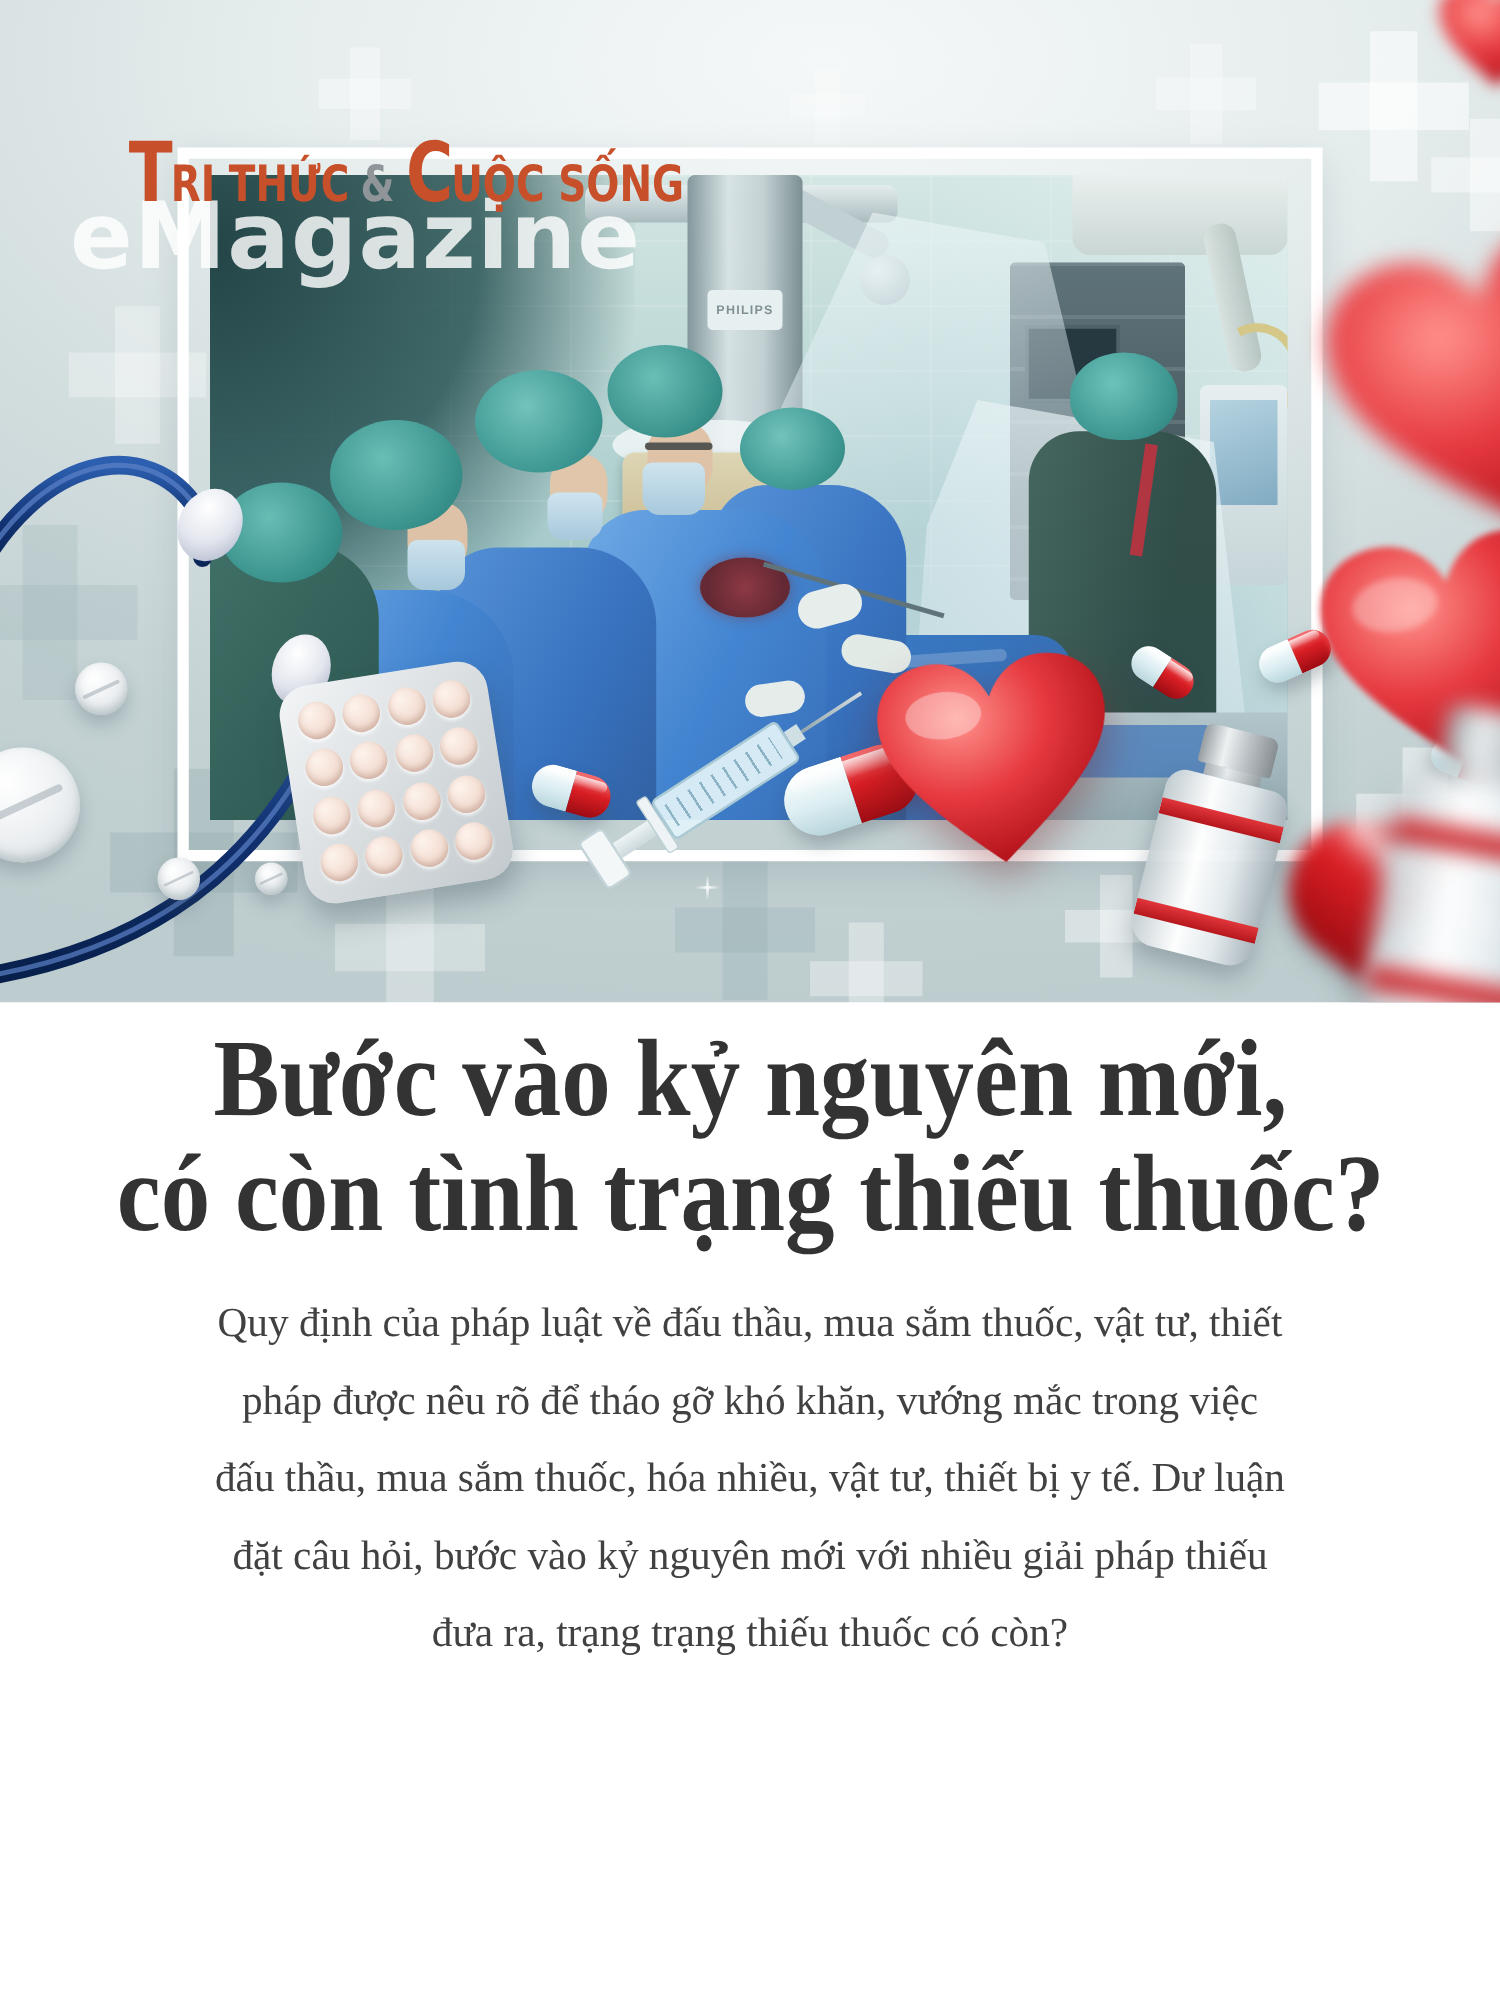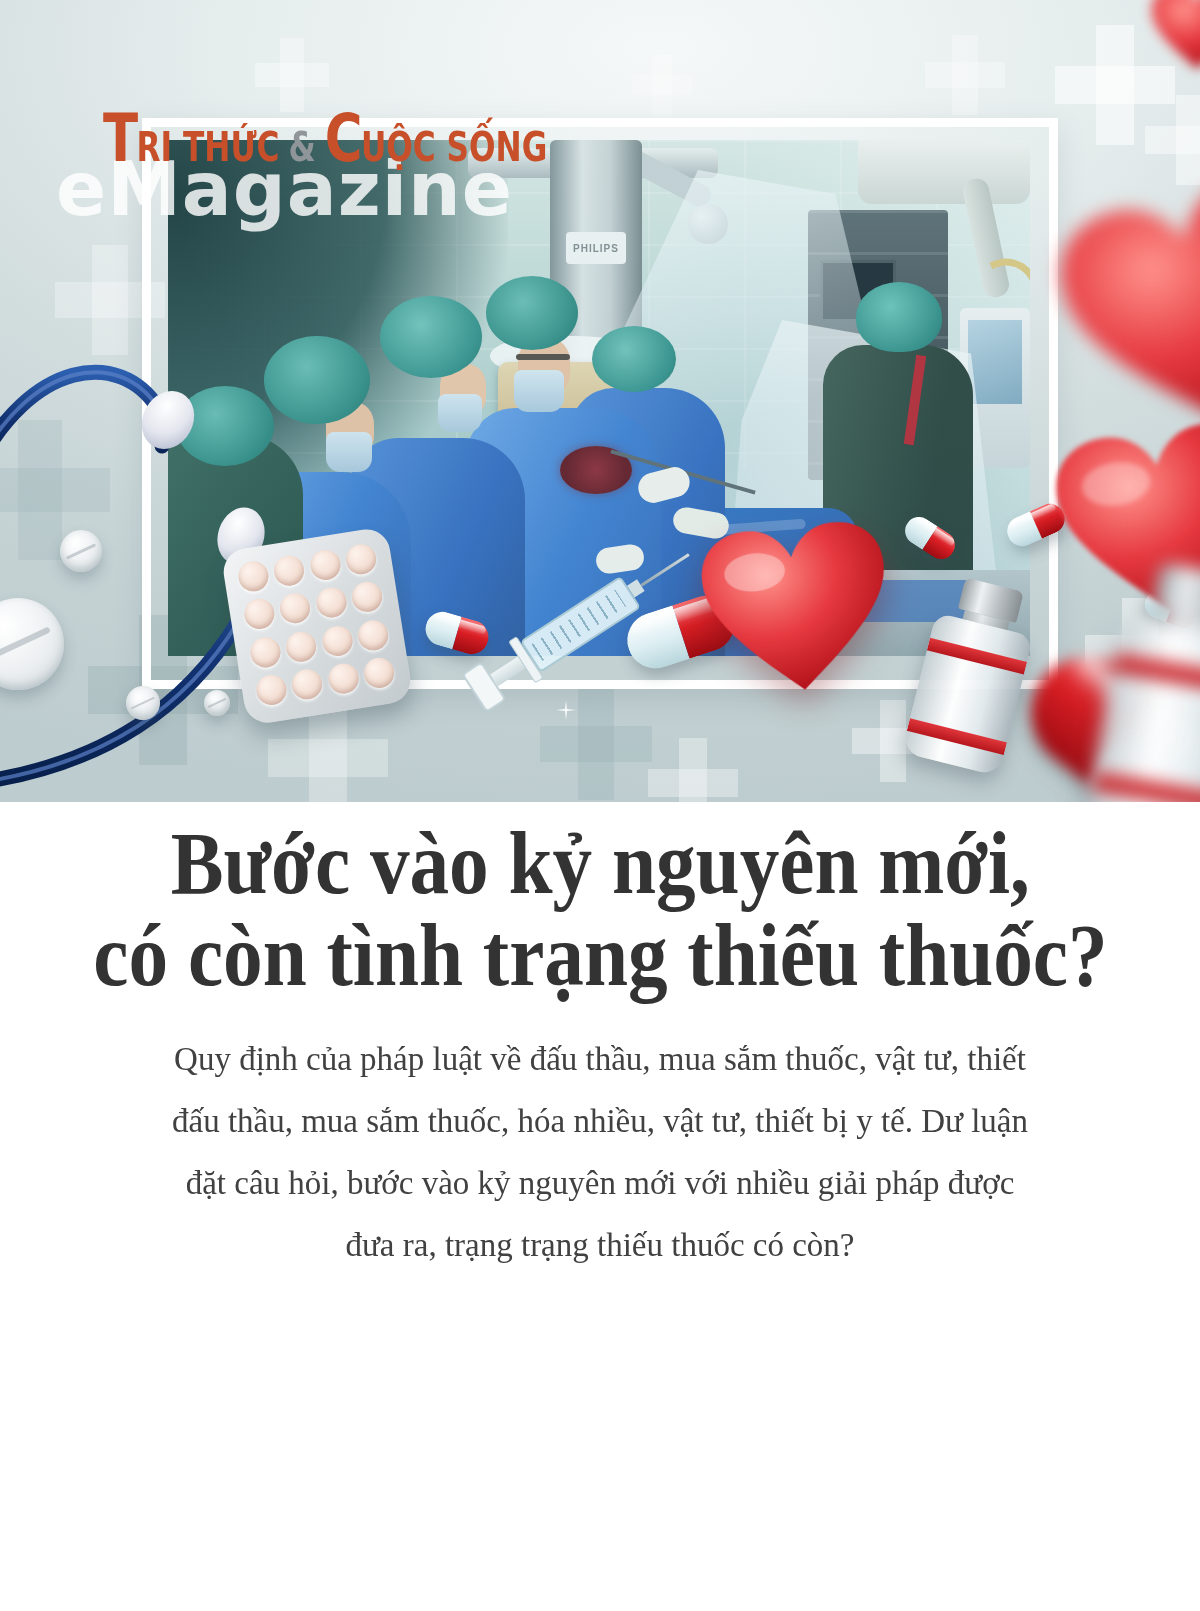--- a/index.html
+++ b/index.html
@@ -319,20 +319,21 @@
     </div>
   </div>
 
   <div class="lower">
     <div class="title">
       <span class="condx">Bước vào kỷ nguyên mới,</span><br>
       <span class="condx">có còn tình trạng thiếu thuốc?</span>
     </div>
     <div class="deck">
       <div>Quy định của pháp luật về đấu thầu, mua sắm thuốc, vật tư, thiết</div>
+      <div>pháp được nêu rõ để tháo gỡ khó khăn, vướng mắc trong việc</div>
       <div>đấu thầu, mua sắm thuốc, hóa nhiều, vật tư, thiết bị y tế. Dư luận</div>
-      <div>đặt câu hỏi, bước vào kỷ nguyên mới với nhiều giải pháp được</div>
+      <div>đặt câu hỏi, bước vào kỷ nguyên mới với nhiều giải pháp thiếu</div>
       <div>đưa ra, trạng trạng thiếu thuốc có còn?</div>
     </div>
 
   </div>
 
 </div>
 
 </body></html>

